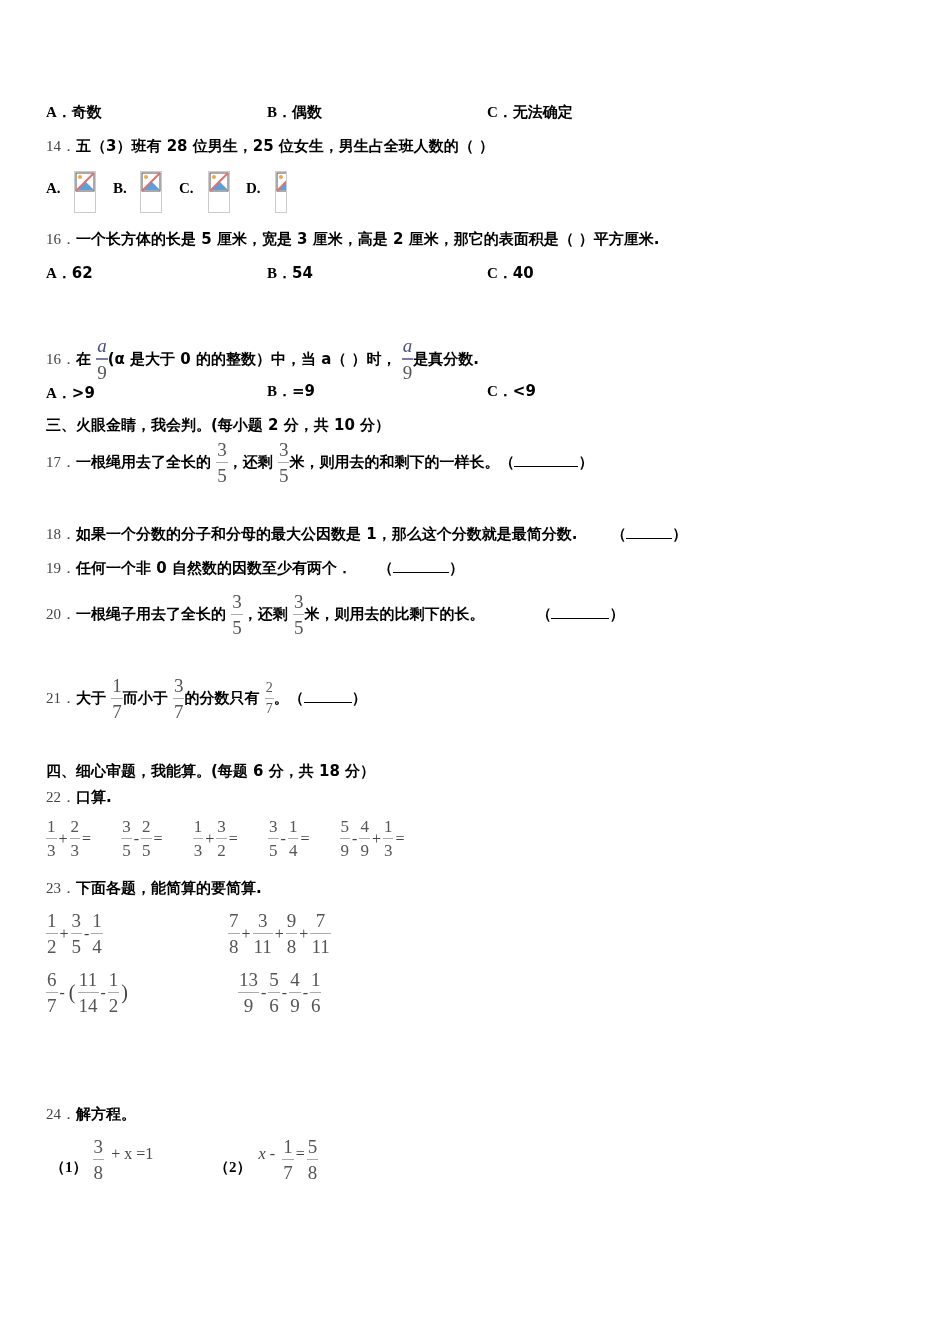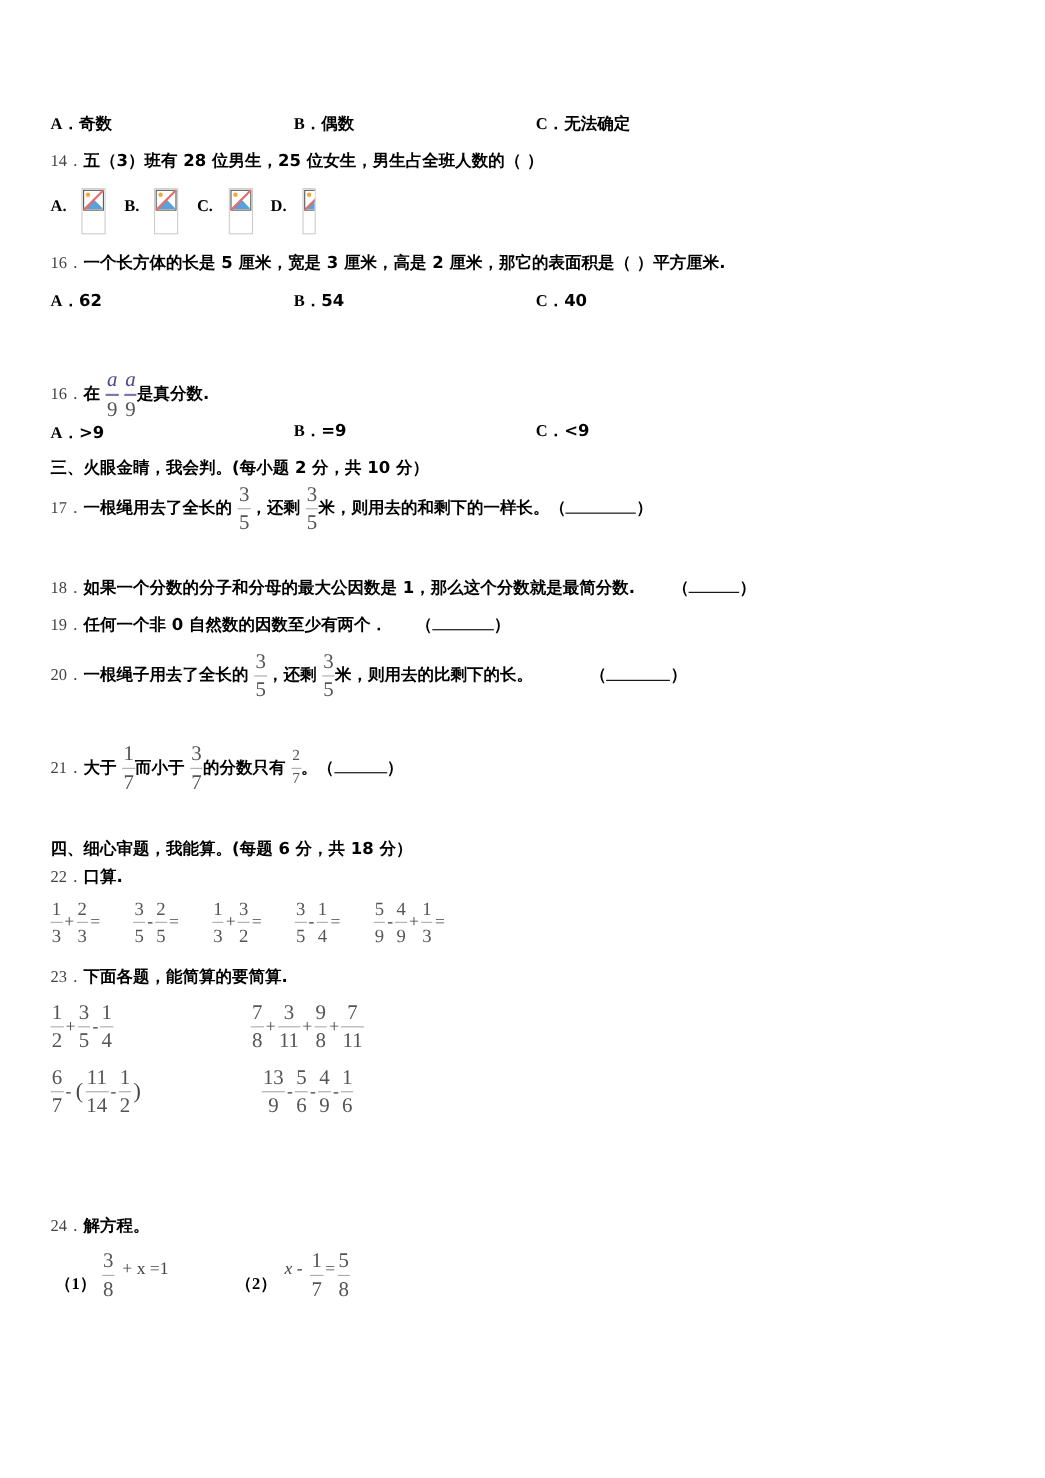--- a/index.html
+++ b/index.html
@@ -84,21 +84,21 @@
 <div class="abs t" style="left:46px;top:264px;text-align:center;"><span class="lbl">A．</span><span>62</span></div>
 <div class="abs t" style="left:267px;top:264px;"><span class="lbl">B．</span><span>54</span></div>
 <div class="abs t" style="left:487px;top:264px;"><span class="lbl">C．</span><span>40</span></div>
 
 <div class="abs t" style="left:46px;top:292px;margin-top:44px;">
   <span class="num">16．</span><span>在</span>
   <span class="frac big blue">
       <span class="n top">a</span>
       <span class="bar"></span>
       <span class="n">9</span>
-    </span>
+    </span><span>(α 是大于 0 的的整数）中，当 a（    ）时，</span>
   <span class="frac big blue">
       <span class="n top">a</span>
       <span class="bar"></span>
       <span class="n">9</span>
     </span><span>是真分数.</span>
 </div>
 <div class="abs t" style="left:46px;top:384px;"><span class="lbl">A．</span><span>&gt;9</span></div>
 <div class="abs t" style="left:267px;top:382px;"><span class="lbl">B．</span><span>=9</span></div>
 <div class="abs t" style="left:487px;top:382px;"><span class="lbl">C．</span><span>&lt;9</span></div>
 

